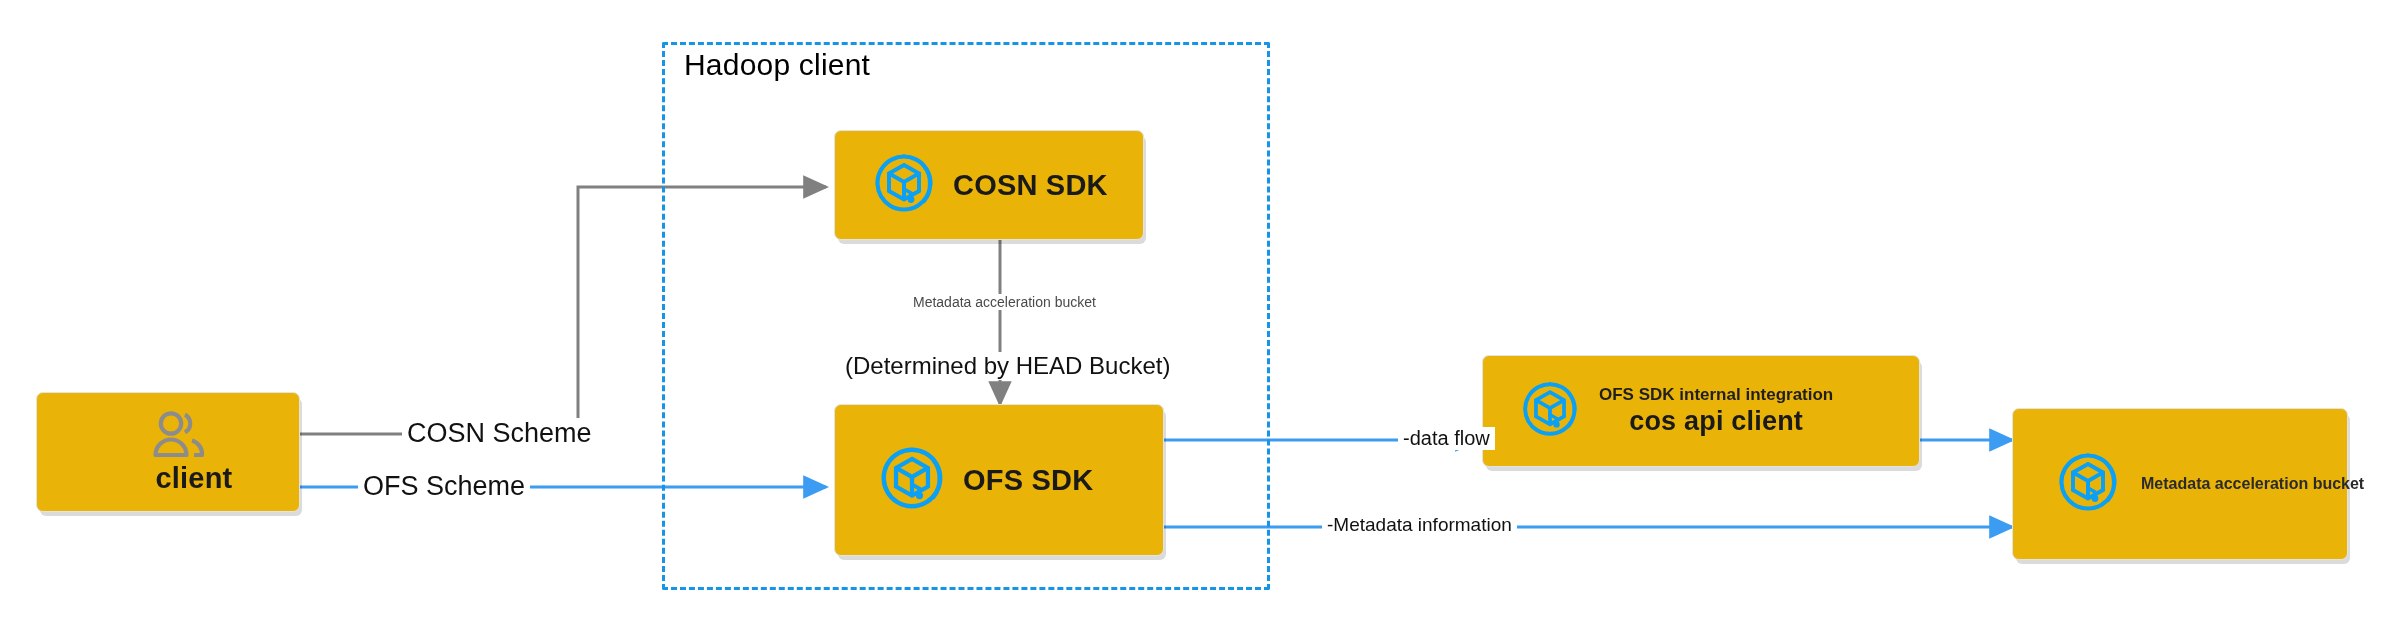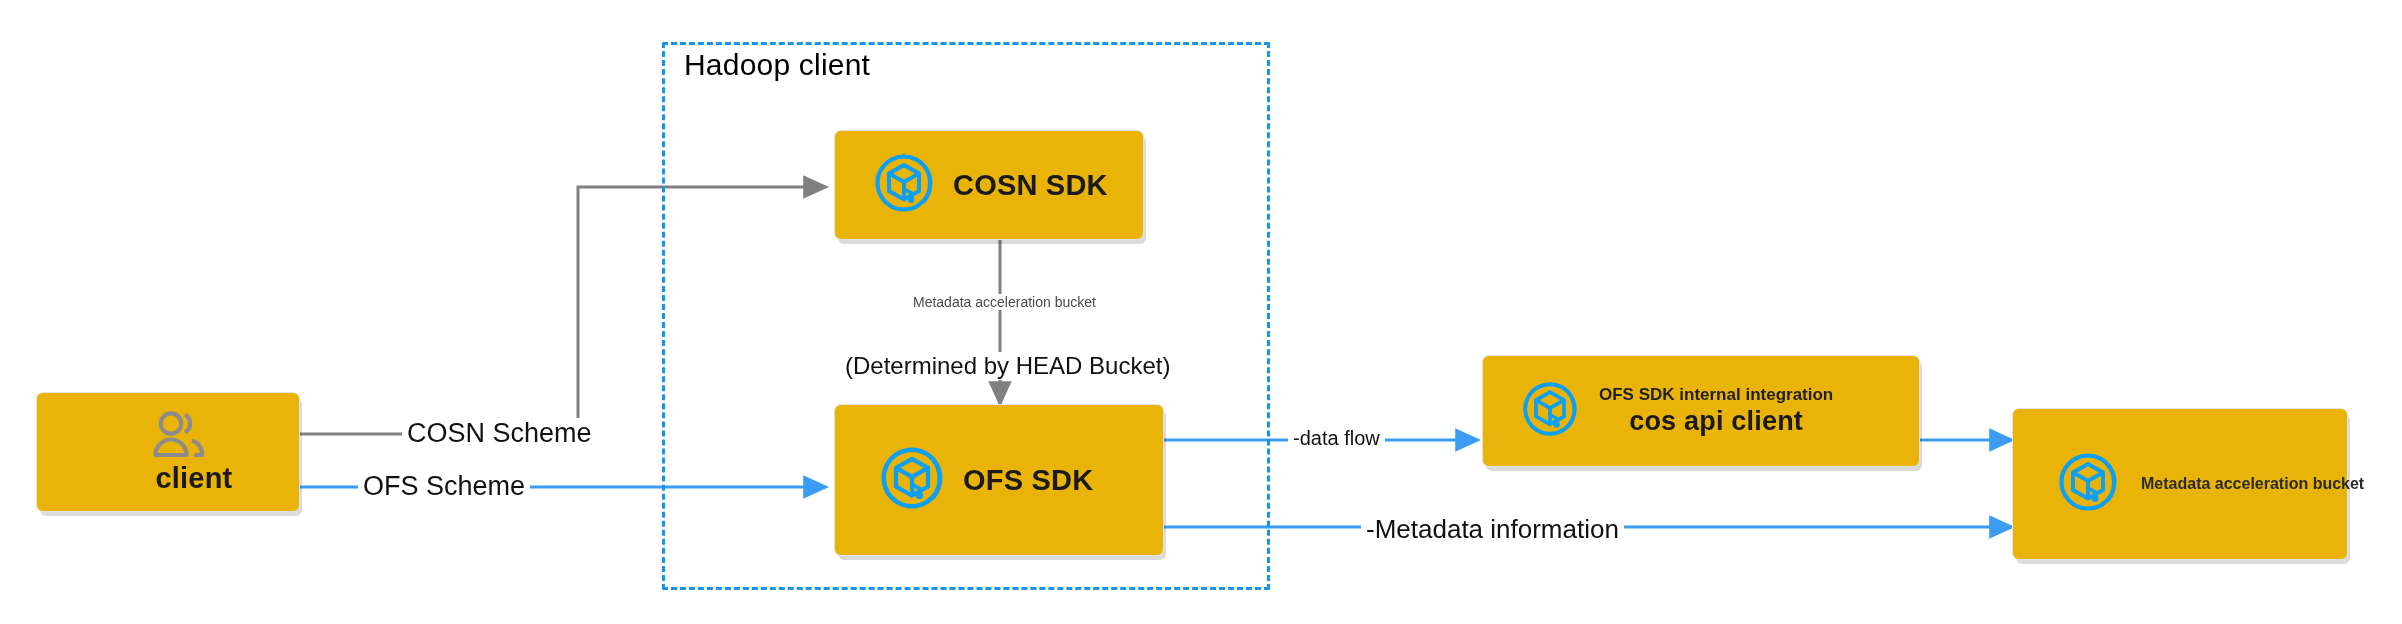--- a/index.html
+++ b/index.html
@@ -245,17 +245,17 @@
   </div>
 
   <div class="edge-label" style="left:358px; top:418px;margin-left:44px;">COSN Scheme</div>
 
   <div class="edge-label" style="left:358px; top:471px;">OFS Scheme</div>
 
   <div class="edge-label xs" style="left:908px; top:294px;">Metadata acceleration bucket</div>
 
   <div class="edge-label md" style="left:840px; top:320px;">(Determined by HEAD Bucket)</div>
 
-  <div class="edge-label sm" style="left:1288px; top:427px;">-data flow</div>
-
-  <div class="edge-label sm" style="left:1322px; top:514px; font-size:26px;margin-left:39px;">-Metadata information</div>
+  <div class="edge-label sm" style="left:1398px; top:427px;">-data flow</div>
+
+  <div class="edge-label sm" style="left:1322px; top:514px; font-size:19px;">-Metadata information</div>
 
 </div>
 
 </body></html>

